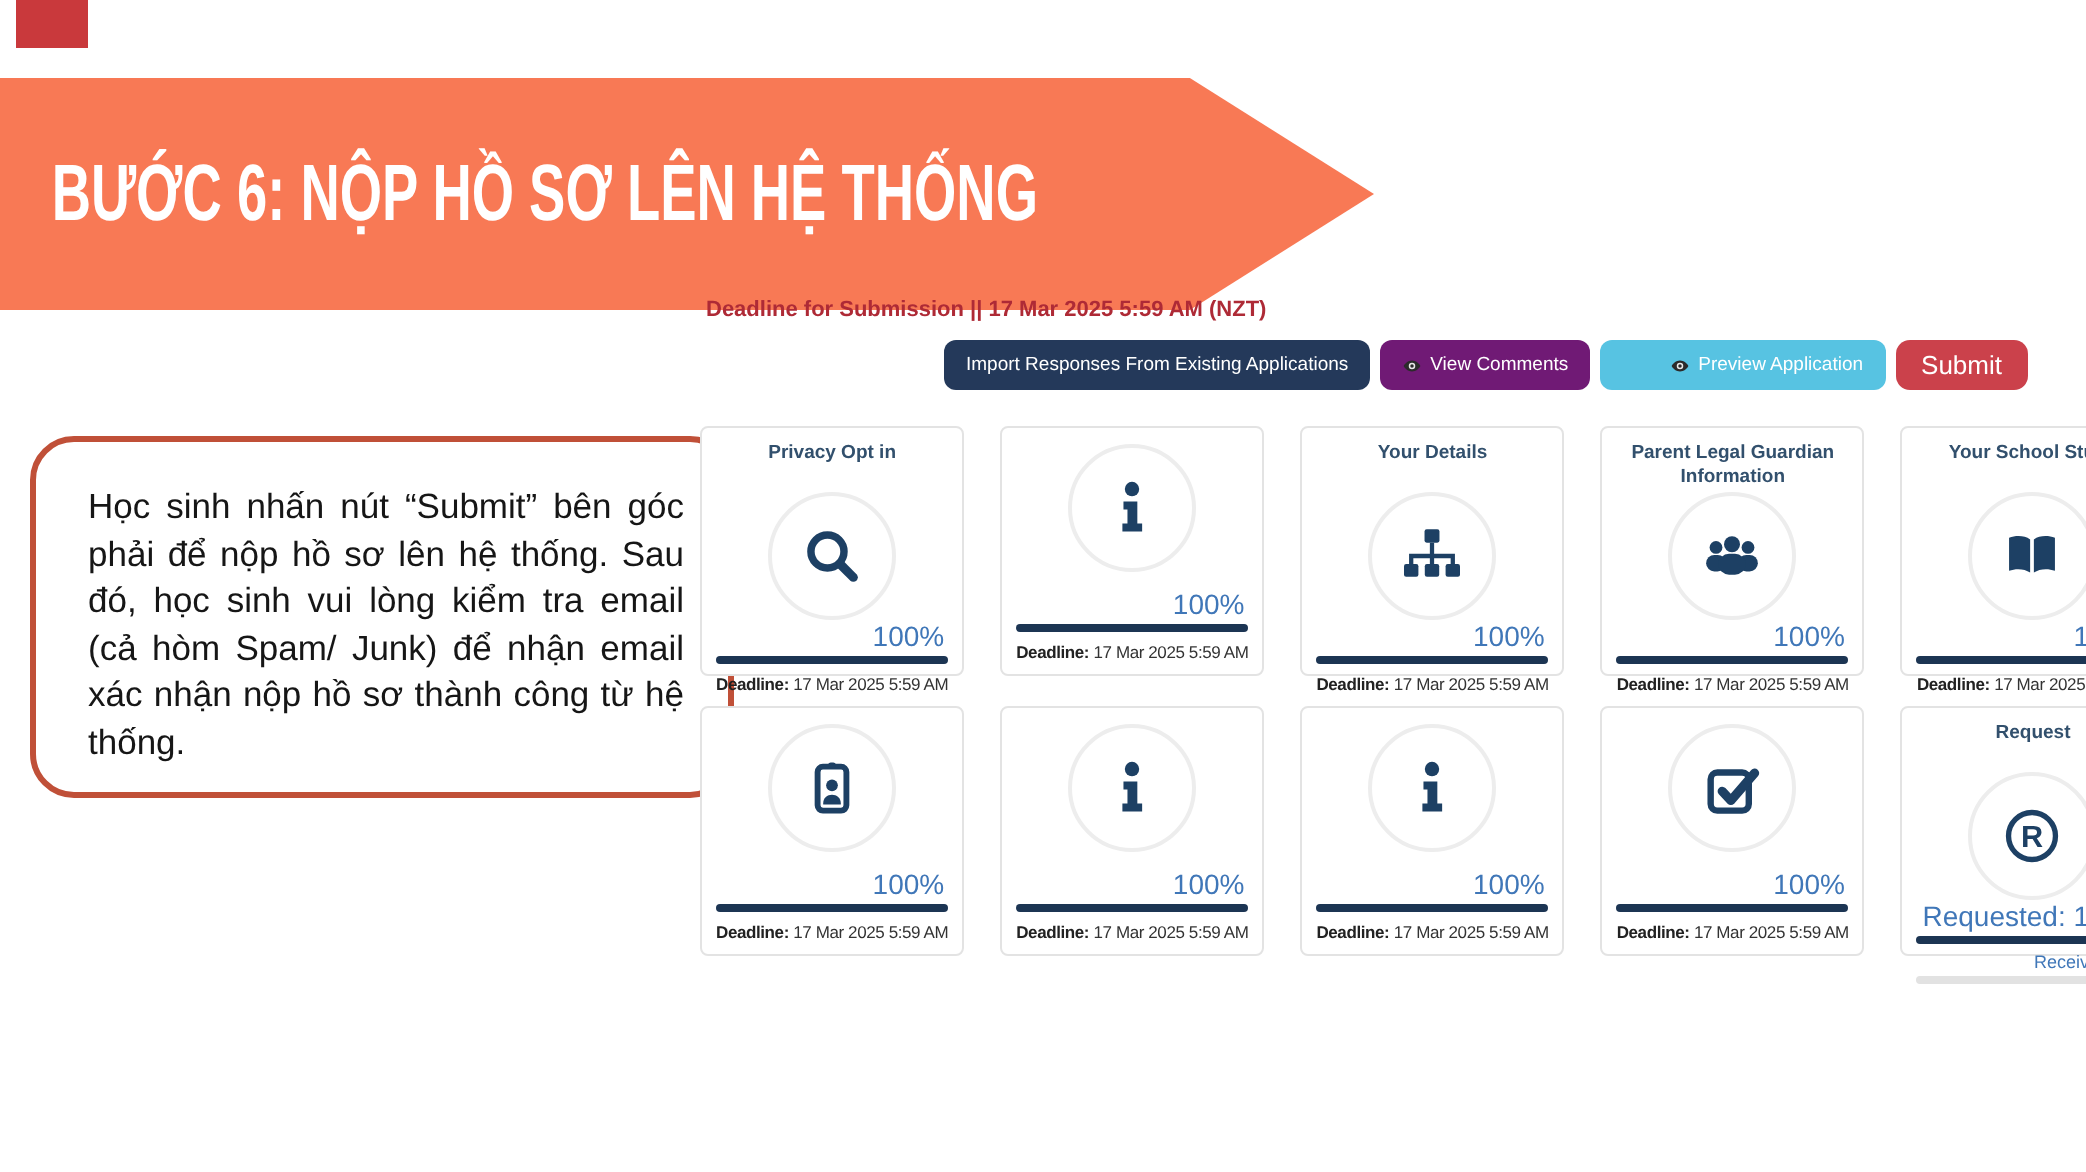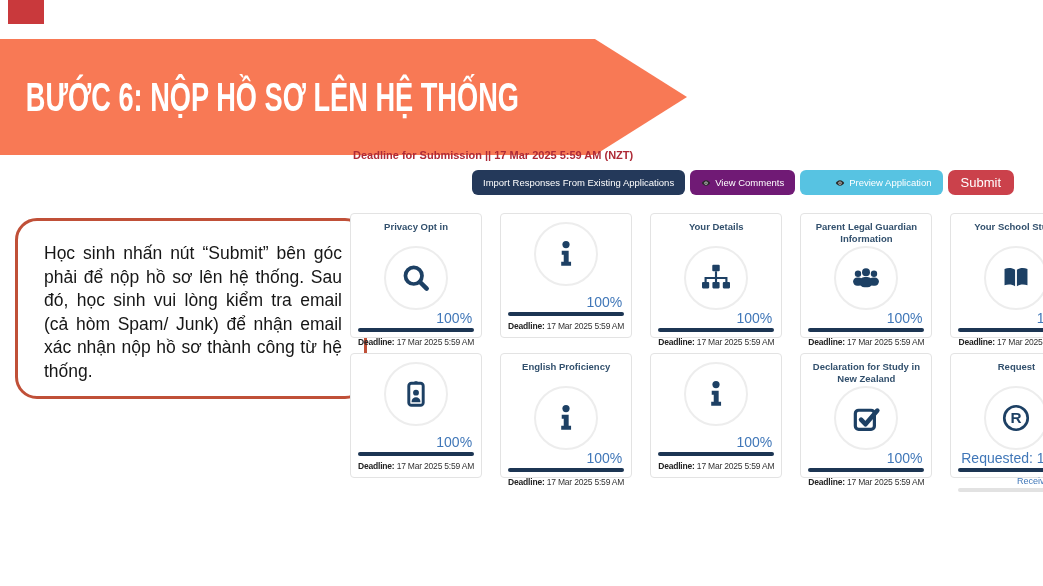--- a/index.html
+++ b/index.html
@@ -190,21 +190,20 @@
           <rect x="10.6" y="2.4" width="2.8" height="2" rx="0.9" fill="#1D4064"></rect>
           <circle cx="12" cy="11" r="2.2" fill="#1D4064"></circle>
           <path d="M8.7 17.7c0-2 1.5-3.2 3.3-3.2s3.3 1.2 3.3 3.2v.5H8.7z" fill="#1D4064"></path>
         </svg>
       </div>
       <div class="pct">100%</div>
       <div class="bar"></div>
       <div class="deadline"><b>Deadline:</b> 17 Mar 2025 5:59 AM</div>
     </div>
     <div class="card">
-      <div class="card-title">English Proficiency</div>
       <div class="card-circle">
         <svg viewBox="0 0 24 24" fill="#1D4064">
           <circle cx="12" cy="4.9" r="2.7"></circle>
           <path d="M8.8 9.6h5.2v8.2h1.8v3H8.4v-3h1.9v-5.2H8.8z"></path>
         </svg>
       </div>
       <div class="pct">100%</div>
       <div class="bar"></div>
       <div class="deadline"><b>Deadline:</b> 17 Mar 2025 5:59 AM</div>
     </div>
@@ -213,21 +212,20 @@
         <svg viewBox="0 0 24 24" fill="#1D4064">
           <circle cx="12" cy="4.9" r="2.7"></circle>
           <path d="M8.8 9.6h5.2v8.2h1.8v3H8.4v-3h1.9v-5.2H8.8z"></path>
         </svg>
       </div>
       <div class="pct">100%</div>
       <div class="bar"></div>
       <div class="deadline"><b>Deadline:</b> 17 Mar 2025 5:59 AM</div>
     </div>
     <div class="card">
-      <div class="card-title">Declaration for Study in New Zealand</div>
       <div class="card-circle">
         <svg viewBox="0 0 24 24">
           <rect x="4" y="6.2" width="14.3" height="14.3" rx="2.5" fill="none" stroke="#1D4064" stroke-width="2.4"></rect>
           <path d="M8.3 13.2l3.3 3.5 8.9-10.3" fill="none" stroke="#1D4064" stroke-width="3.4" stroke-linecap="round" stroke-linejoin="round"></path>
         </svg>
       </div>
       <div class="pct">100%</div>
       <div class="bar"></div>
       <div class="deadline"><b>Deadline:</b> 17 Mar 2025 5:59 AM</div>
     </div>

